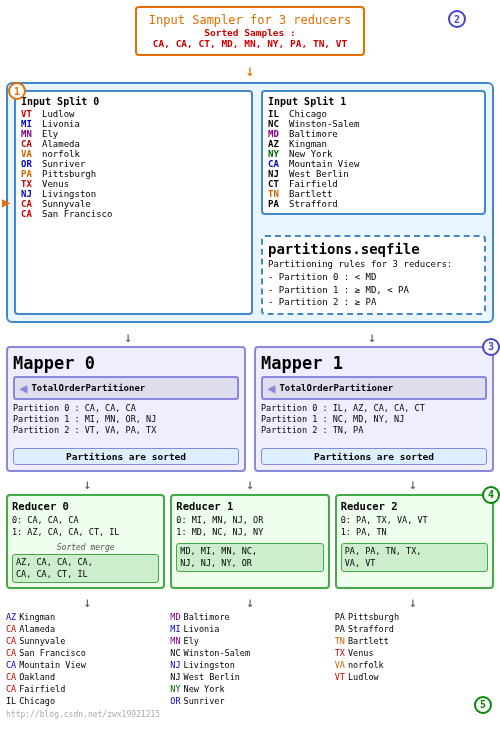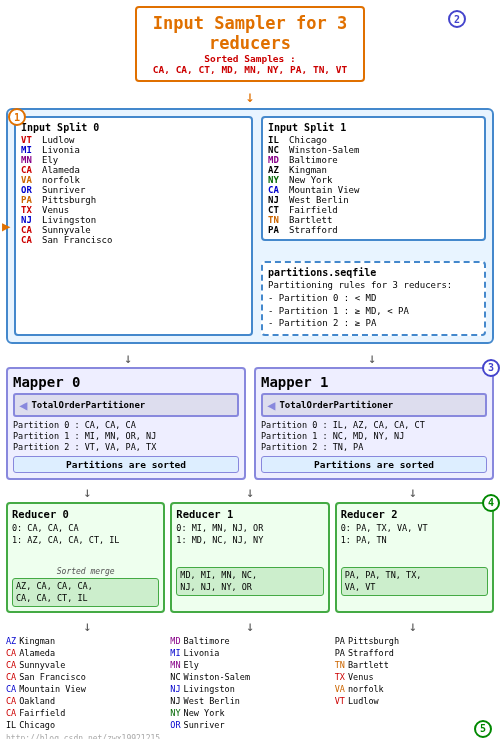--- a/index.html
+++ b/index.html
@@ -22,22 +22,22 @@
     .input-sampler-box {
       border: 2px solid #e07000;
       border-radius: 4px;
       padding: 5px 8px;
       width: 230px;
       margin: 0 auto 4px auto;
       text-align: center;
     }
     .input-sampler-title {
       color: #e07000;
-      font-weight: bold;
-      font-size: 17px;
+      font-weight: normal;
+      font-size: 12px;
     }
     .input-sampler-samples {
       color: #cc0000;
       font-size: 9.5px;
     }
     .input-sampler-samples span {
       font-weight: bold;
     }
 
     
@@ -115,61 +115,61 @@
     .partitions-box {
       border: 2px dashed #4488cc;
       border-radius: 4px;
       background: #fff;
       padding: 4px 5px;
       font-size: 9px;
       flex: 1;
     }
     .partitions-box-title {
       font-weight: bold;
-      font-size: 10px;
+      font-size: 14px;
       margin-bottom: 2px;
     }
 
     
     .mappers-section {
       display: flex;
       gap: 8px;
       margin-bottom: 4px;
     }
 
     .mapper-box {
       border: 2px solid #8888dd;
       border-radius: 4px;
       background: #eeeeff;
       padding: 5px;
       flex: 1;
       position: relative;
     }
     .mapper-title {
       font-weight: bold;
-      font-size: 14px;
+      font-size: 17px;
       margin-bottom: 3px;
     }
 
     .partitioner-box {
       border: 2px solid #8888dd;
       border-radius: 3px;
       background: #dde;
       padding: 2px 4px;
       font-size: 9px;
       font-weight: bold;
       margin-bottom: 3px;
       display: flex;
       align-items: center;
       gap: 4px;
     }
 
     .partition-info {
       font-size: 8.5px;
-      margin-bottom: 3px;
+      margin-bottom: 12px;
       line-height: 1.3;
     }
 
     .sorted-bar {
       border: 1.5px solid #8888dd;
       border-radius: 3px;
       background: #ddeeff;
       text-align: center;
       padding: 2px;
       font-size: 9.5px;
@@ -201,21 +201,21 @@
       position: relative;
     }
     .reducer-title {
       font-weight: bold;
       font-size: 10.5px;
       margin-bottom: 3px;
     }
 
     .reducer-entries {
       font-size: 8.5px;
-      margin-bottom: 20px;
+      margin-bottom: 4px;
       line-height: 1.4;
     }
 
     .sorted-merge-label {
       font-size: 8px;
       font-style: italic;
       color: #555;
       text-align: center;
       margin: 2px 0;
     }

